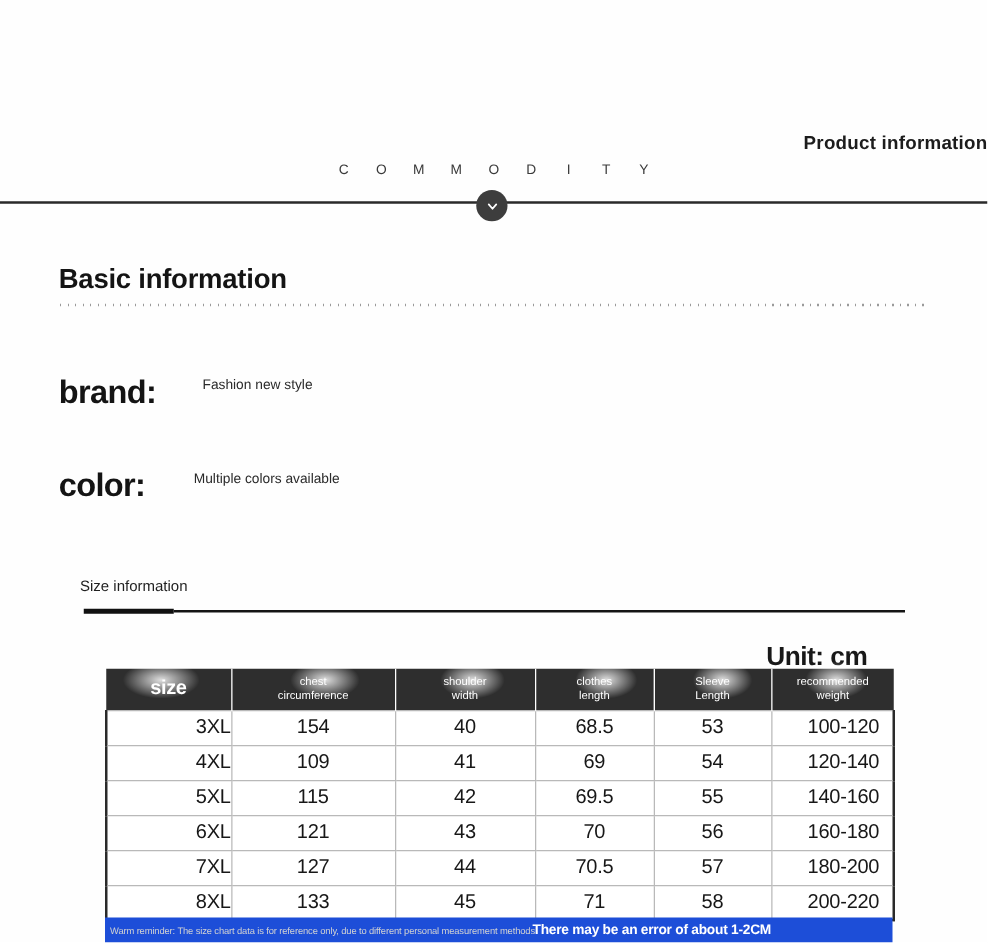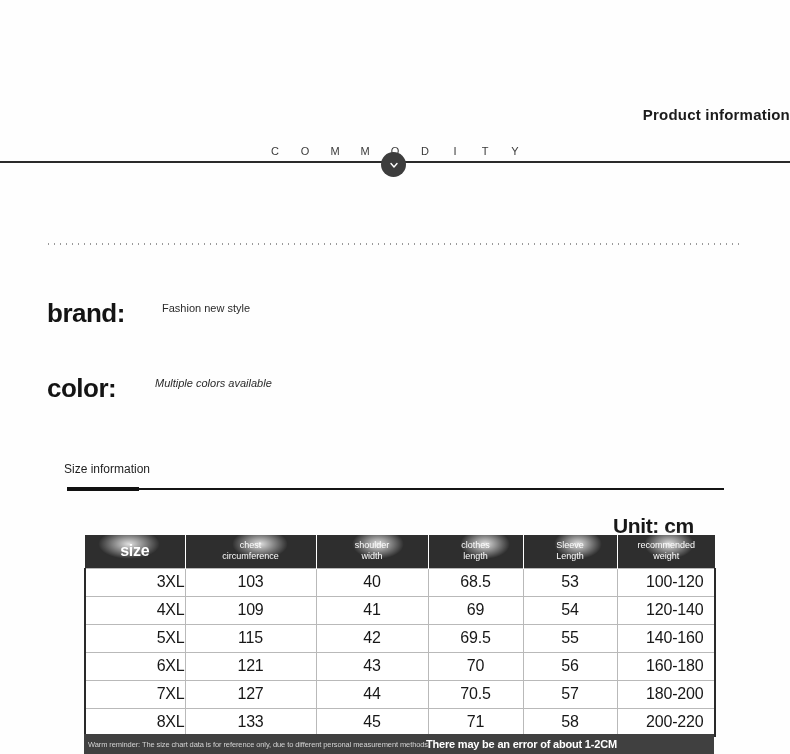--- a/index.html
+++ b/index.html
@@ -37,21 +37,21 @@
     text-align: right;
     font-size: 15px;
     font-weight: bold;
     letter-spacing: 0.2px;
     color: #1c1c1c;
     font-family: "Liberation Sans", sans-serif;
   }
 
   .commodity-row {
     position: absolute;
-    top: 145px;
+    top: 130px;
     left: 0;
     width: 790px;
     text-align: center;
     font-size: 11px;
     color: #3a3a3a;
     letter-spacing: 0px;
   }
   .commodity-row .ltr {
     display: inline-block;
     width: 30px;
@@ -118,21 +118,21 @@
     position: absolute;
     font-size: 11px;
     color: #2a2a2a;
     font-weight: normal;
     white-space: nowrap;
   }
 
   .row-brand { top: 298px; }
   .row-brand .spec-val { left: 115px; top: 4px; }
   .row-color { top: 373px; }
-  .row-color .spec-val { left: 108px; top: 4px; font-style: italic; }
+  .row-color .spec-val { left: 108px; top: 4px; }
 
   
   .size-info-label {
     position: absolute;
     top: 462px;
     left: 64px;
     font-size: 12px;
     color: #1f1f1f;
   }
   .size-underline-thick {
@@ -220,21 +220,21 @@
     z-index: 2;
   }
 
   
   .footer-bar {
     position: absolute;
     left: 84px;
     top: 734px;
     width: 630px;
     height: 20px;
-    background: #404040;
+    background: #1d4ed8;
     display: flex;
     align-items: center;
     overflow: hidden;
   }
   .footer-note {
     font-size: 7.5px;
     color: #d2d2d2;
     white-space: nowrap;
     padding-left: 4px;
     letter-spacing: -0.1px;
@@ -260,20 +260,21 @@
 
     <div class="header-rule"></div>
 
     <div class="chevron-badge">
       <svg width="12" height="12" viewBox="0 0 12 12" aria-hidden="true">
         <polyline points="3,4.5 6,8 9,4.5" fill="none" stroke="#ffffff" stroke-width="1.4" stroke-linecap="round" stroke-linejoin="round"></polyline>
       </svg>
     </div>
   </div>
 
+  <div class="basic-title">Basic information</div>
   <div class="dotted-divider"></div>
 
   <div class="spec-row row-brand">
     <span class="spec-key">brand:</span>
     <span class="spec-val">Fashion new style</span>
   </div>
 
   <div class="spec-row row-color">
     <span class="spec-key">color:</span>
     <span class="spec-val">Multiple colors available</span>
@@ -301,21 +302,21 @@
             <th>chest<br>circumference</th>
             <th>shoulder<br>width</th>
             <th>clothes<br>length</th>
             <th>Sleeve<br>Length</th>
             <th>recommended<br>weight</th>
           </tr>
       </thead>
       <tbody>
           <tr>
             <td>3XL</td>
-            <td>103</td>
+            <td>154</td>
             <td>40</td>
             <td>68.5</td>
             <td>53</td>
             <td>100-120</td>
           </tr>
           <tr>
             <td>4XL</td>
             <td>109</td>
             <td>41</td>
             <td>69</td>

